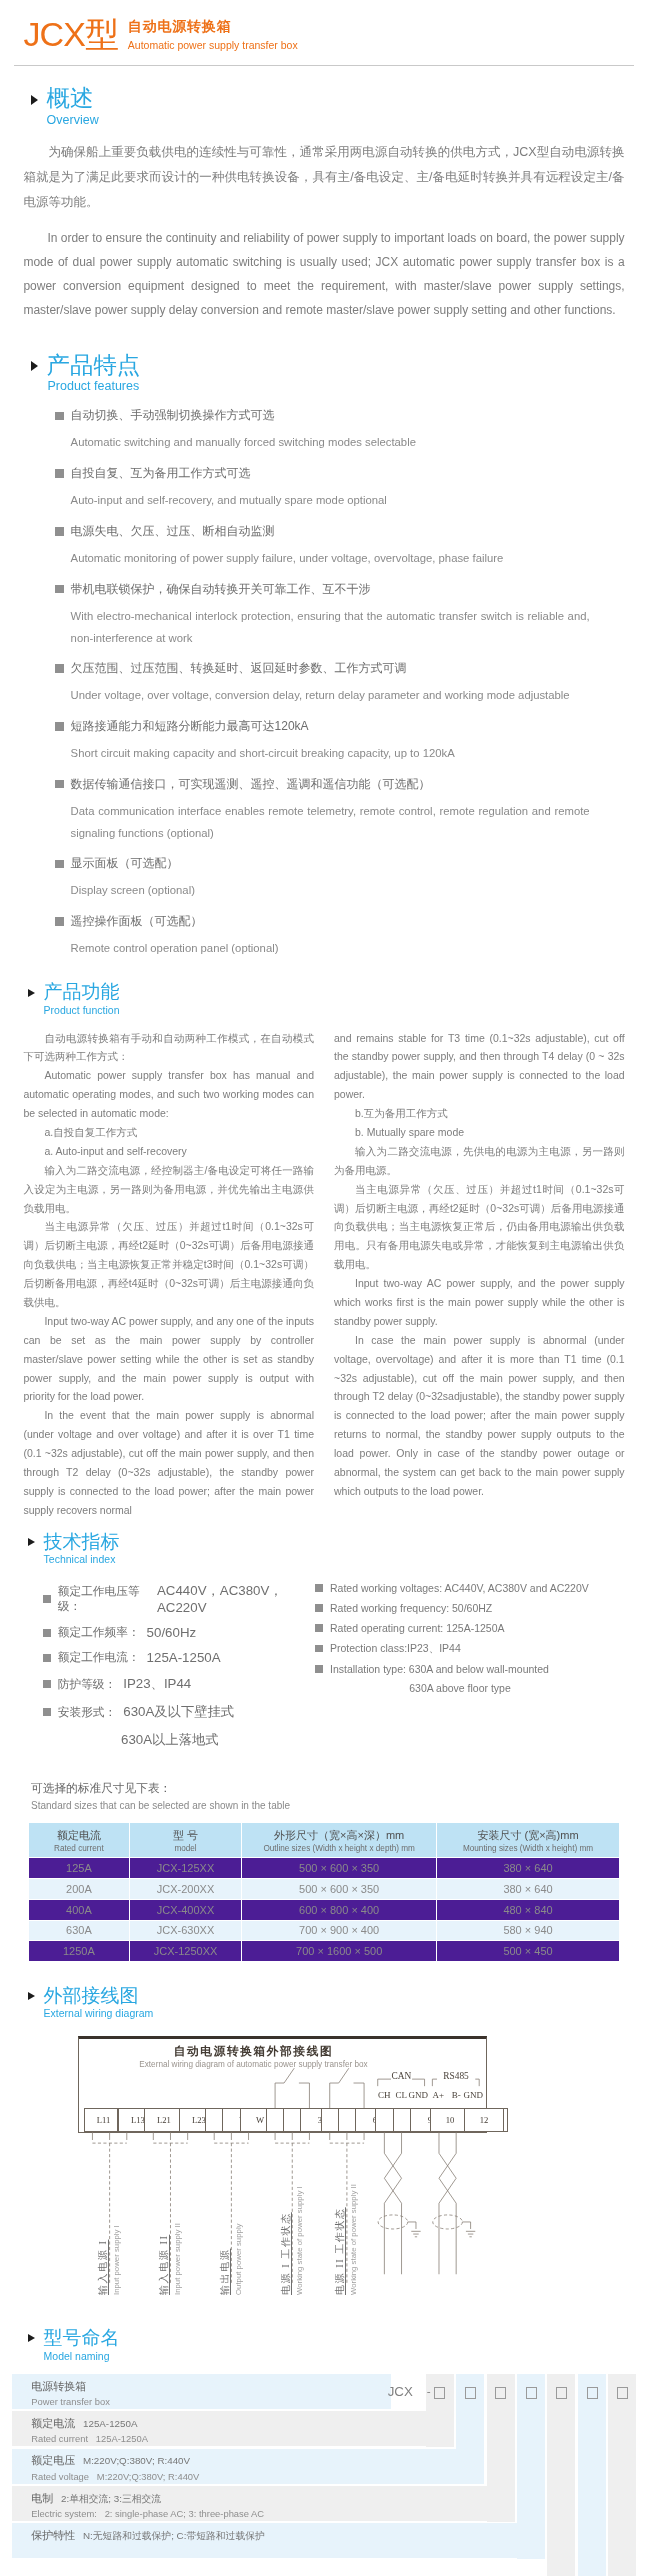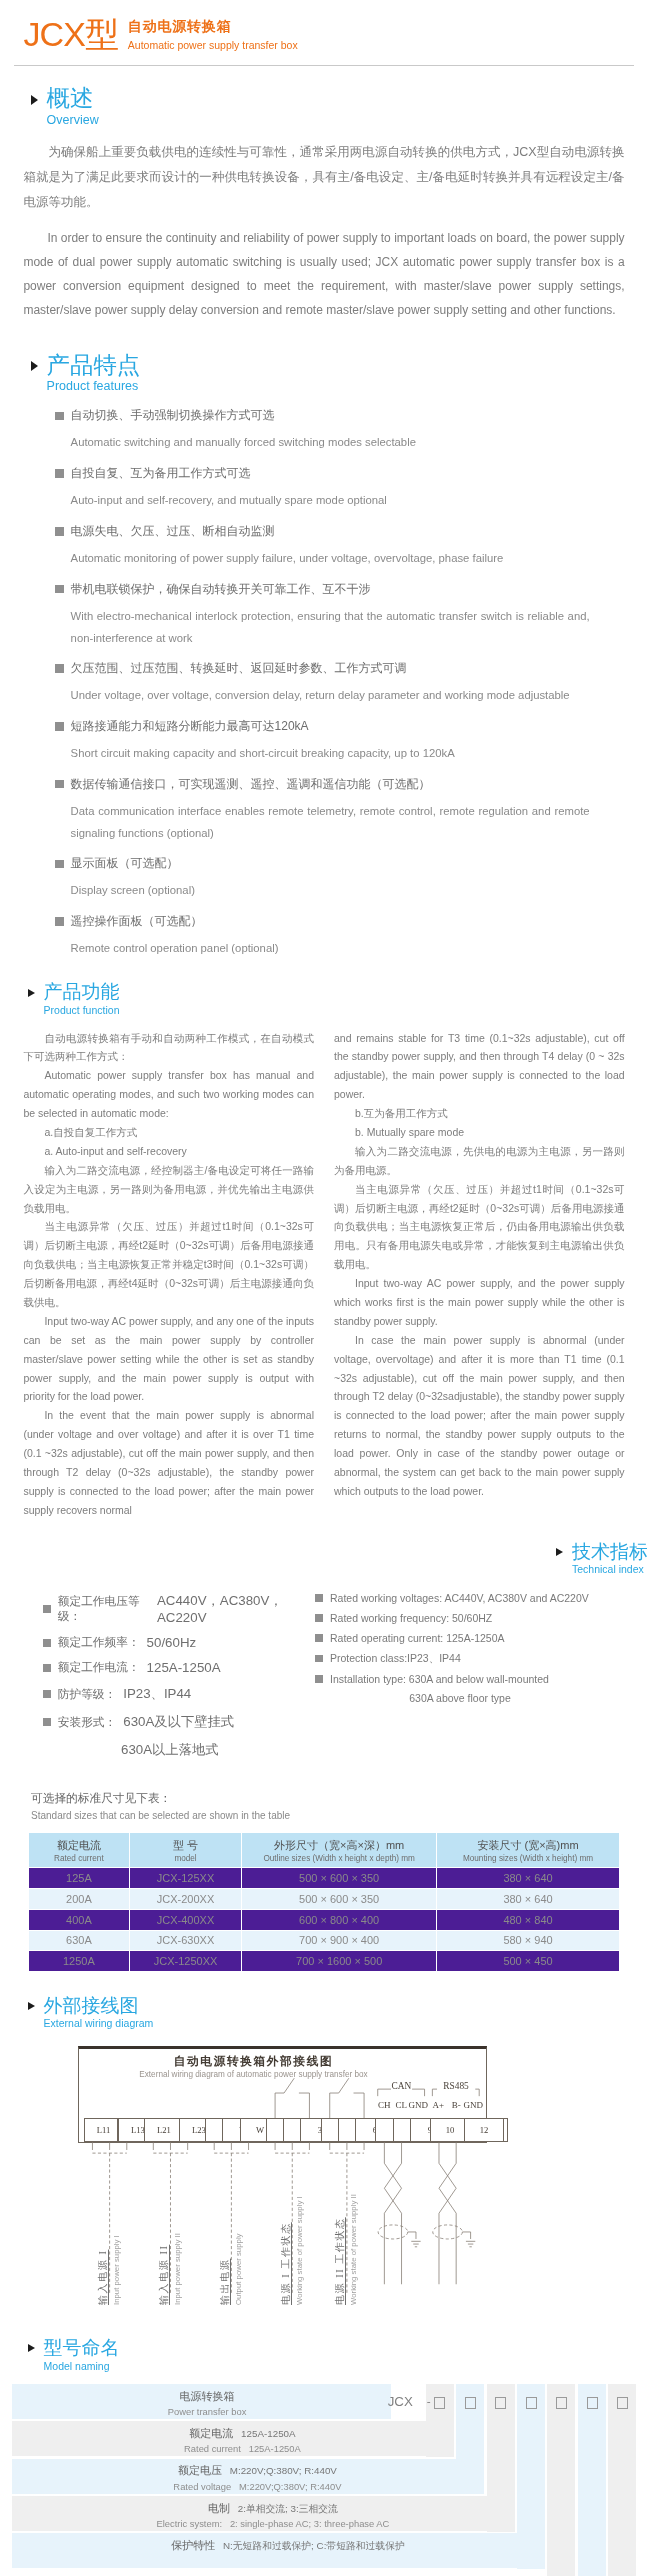--- a/index.html
+++ b/index.html
@@ -74,21 +74,21 @@
   .vlab{position:absolute;transform:rotate(-90deg);transform-origin:0 0;white-space:nowrap;}
   .vlab .cnl{display:block;font-size:10px;color:#6f6f6f;letter-spacing:1.6px;text-decoration:underline;text-underline-offset:2.3px;}
   .vlab .enl{display:block;font-size:7.8px;color:#a0a0a0;margin-top:2.3px;font-family:"Liberation Sans","DejaVu Sans",sans-serif;letter-spacing:0;}
 
   
   .model-wrap{position:relative;margin:12.5px 11.7px 0;height:297px;}
   .strip{position:absolute;top:0;width:28px;z-index:0;}
   .strip.g{background:#efefef;}
   .strip.b{background:#e7f3fb;}
   .mrow{position:relative;height:35px;margin-bottom:2.3px;z-index:1;}
-  .mband{position:absolute;left:0;top:0;height:35px;box-sizing:border-box;padding:4.7px 0 0 19.5px;text-align:center;}
+  .mband{position:absolute;left:0;top:0;height:35px;box-sizing:border-box;padding:4.7px 0 0 19.5px;}
   .mband.b{background:#e7f3fb;}
   .mband.g{background:#efefef;}
   .m-cn{font-size:11px;color:#666;white-space:nowrap;}
   .m-cn .mdesc{font-size:9.8px;margin-left:7.8px;color:#777;}
   .m-en{font-size:9.4px;color:#8e8e8e;margin-top:2.3px;white-space:nowrap;}
   .m-en .mdesc{margin-left:7.8px;}
   .m-head{position:absolute;left:0;top:0;width:100%;height:35px;z-index:2;}
   .m-prefix{position:absolute;left:376px;top:9.4px;font-size:13.3px;color:#808080;}
   .m-dash{position:absolute;left:415px;top:9.4px;font-size:11.7px;color:#808080;}
   .mbox{position:absolute;top:12.5px;width:9.4px;height:10px;border:0.8px solid #9a9a9a;background:transparent;}
@@ -110,21 +110,21 @@
   <div class="sec">
     <span class="tri"></span>
     <div>
       <div class="sec-cn">概述</div>
       <div class="sec-en">Overview</div>
     </div>
   </div>
   <p class="para">为确保船上重要负载供电的连续性与可靠性，通常采用两电源自动转换的供电方式，JCX型自动电源转换箱就是为了满足此要求而设计的一种供电转换设备，具有主/备电设定、主/备电延时转换并具有远程设定主/备电源等功能。</p>
   <p class="para en">In order to ensure the continuity and reliability of power supply to important loads on board, the power supply mode of dual power supply automatic switching is usually used; JCX automatic power supply transfer box is a power conversion equipment designed to meet the requirement, with master/slave power supply settings, master/slave power supply delay conversion and remote master/slave power supply setting and other functions.</p>
 
-  <div class="sec" style="margin-top:31px;">
+  <div class="sec" style="margin-top:31px;text-align:center;">
     <span class="tri"></span>
     <div>
       <div class="sec-cn">产品特点</div>
       <div class="sec-en">Product features</div>
     </div>
   </div>
   <div class="feat">
     <div>
       <div class="feat-cn">
           <span class="sq"></span>
@@ -212,21 +212,21 @@
       <p class="noindent">and remains stable for T3 time (0.1~32s adjustable), cut off the standby power supply, and then through T4 delay (0 ~ 32s adjustable), the main power supply is connected to the load power.</p>
       <p>b.互为备用工作方式</p>
       <p>b. Mutually spare mode</p>
       <p>输入为二路交流电源，先供电的电源为主电源，另一路则为备用电源。</p>
       <p>当主电源异常（欠压、过压）并超过t1时间（0.1~32s可调）后切断主电源，再经t2延时（0~32s可调）后备用电源接通向负载供电；当主电源恢复正常后，仍由备用电源输出供负载用电。只有备用电源失电或异常，才能恢复到主电源输出供负载用电。</p>
       <p>Input two-way AC power supply, and the power supply which works first is the main power supply while the other is standby power supply.</p>
       <p>In case the main power supply is abnormal (under voltage, overvoltage) and after it is more than T1 time (0.1 ~32s adjustable), cut off the main power supply, and then through T2 delay (0~32sadjustable), the standby power supply is connected to the load power; after the main power supply returns to normal, the standby power supply outputs to the load power. Only in case of the standby power outage or abnormal, the system can get back to the main power supply which outputs to the load power.</p>
     </div>
   </div>
 
-  <div class="sec small" style="margin-top:22px;margin-left:28px;justify-content:flex-end;">
+  <div class="sec small" style="margin-top:12px;margin-left:28px;">
     <span class="tri"></span>
     <div>
       <div class="sec-cn">技术指标</div>
       <div class="sec-en">Technical index</div>
     </div>
   </div>
   <div class="tech">
     <div class="tech-left">
       <div class="ti">
           <span class="sq2"></span>

